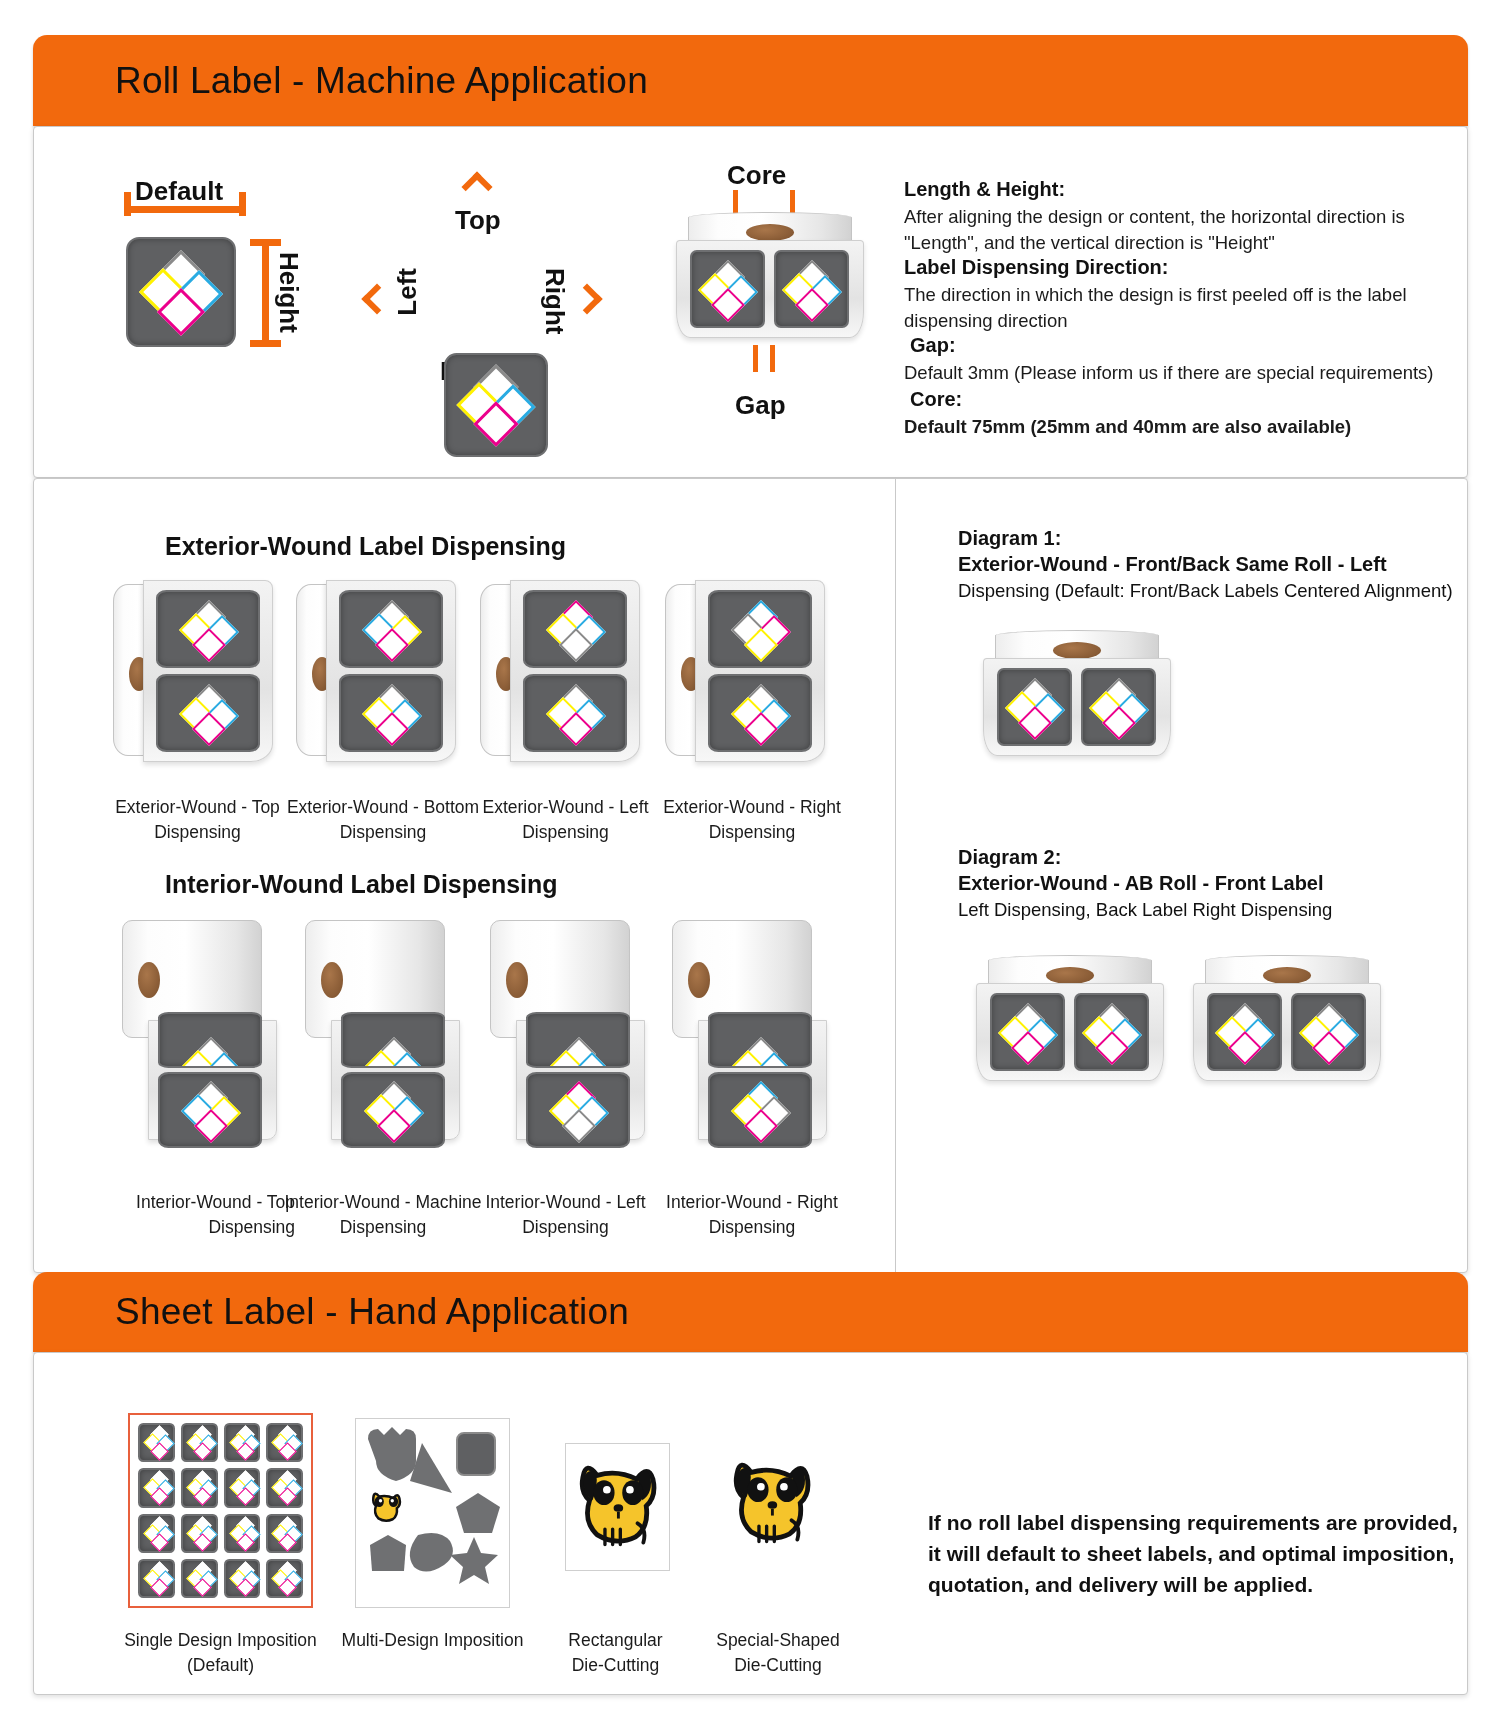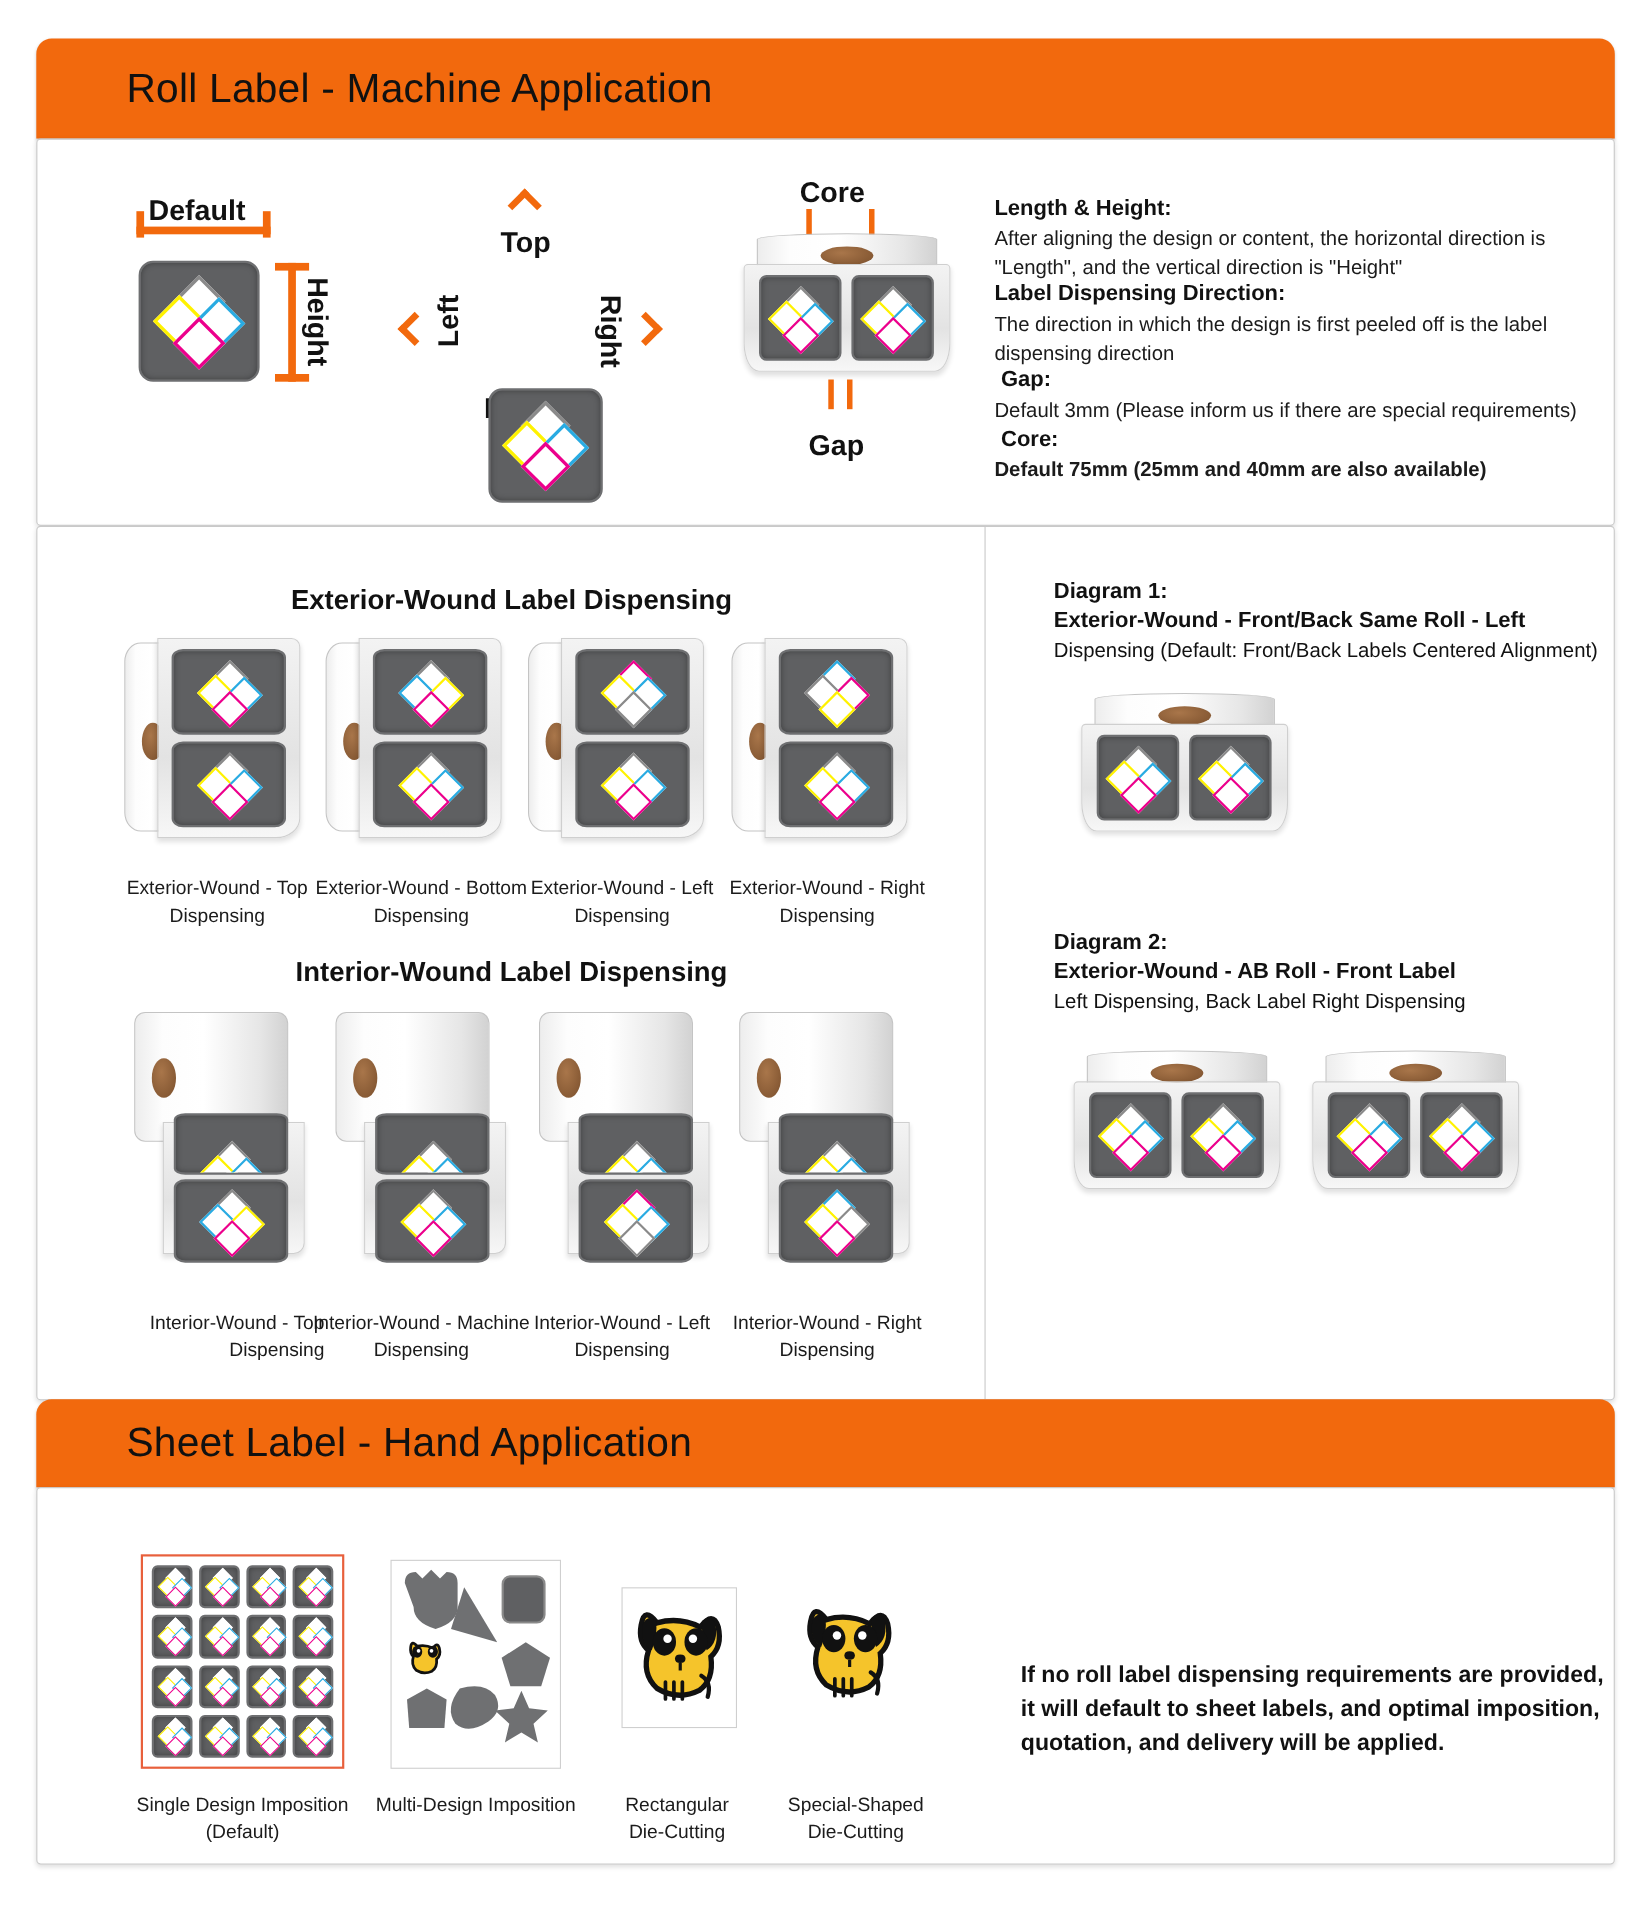--- a/index.html
+++ b/index.html
@@ -101,21 +101,20 @@
   
   .cap {
     position: absolute;
     text-align: center;
     font-size: 17.5px;
     line-height: 25px;
     color: #1b1b1b;
   }
   .sect-head {
     position: absolute;
-    text-align: center;
     font-size: 25px;
     font-weight: bold;
     color: #111;
   }
 
   
   .info-h { font-size: 20px; font-weight: bold; color:#111; }
   .info-p { font-size: 18.5px; color:#1b1b1b; line-height: 26px; }
 
   

